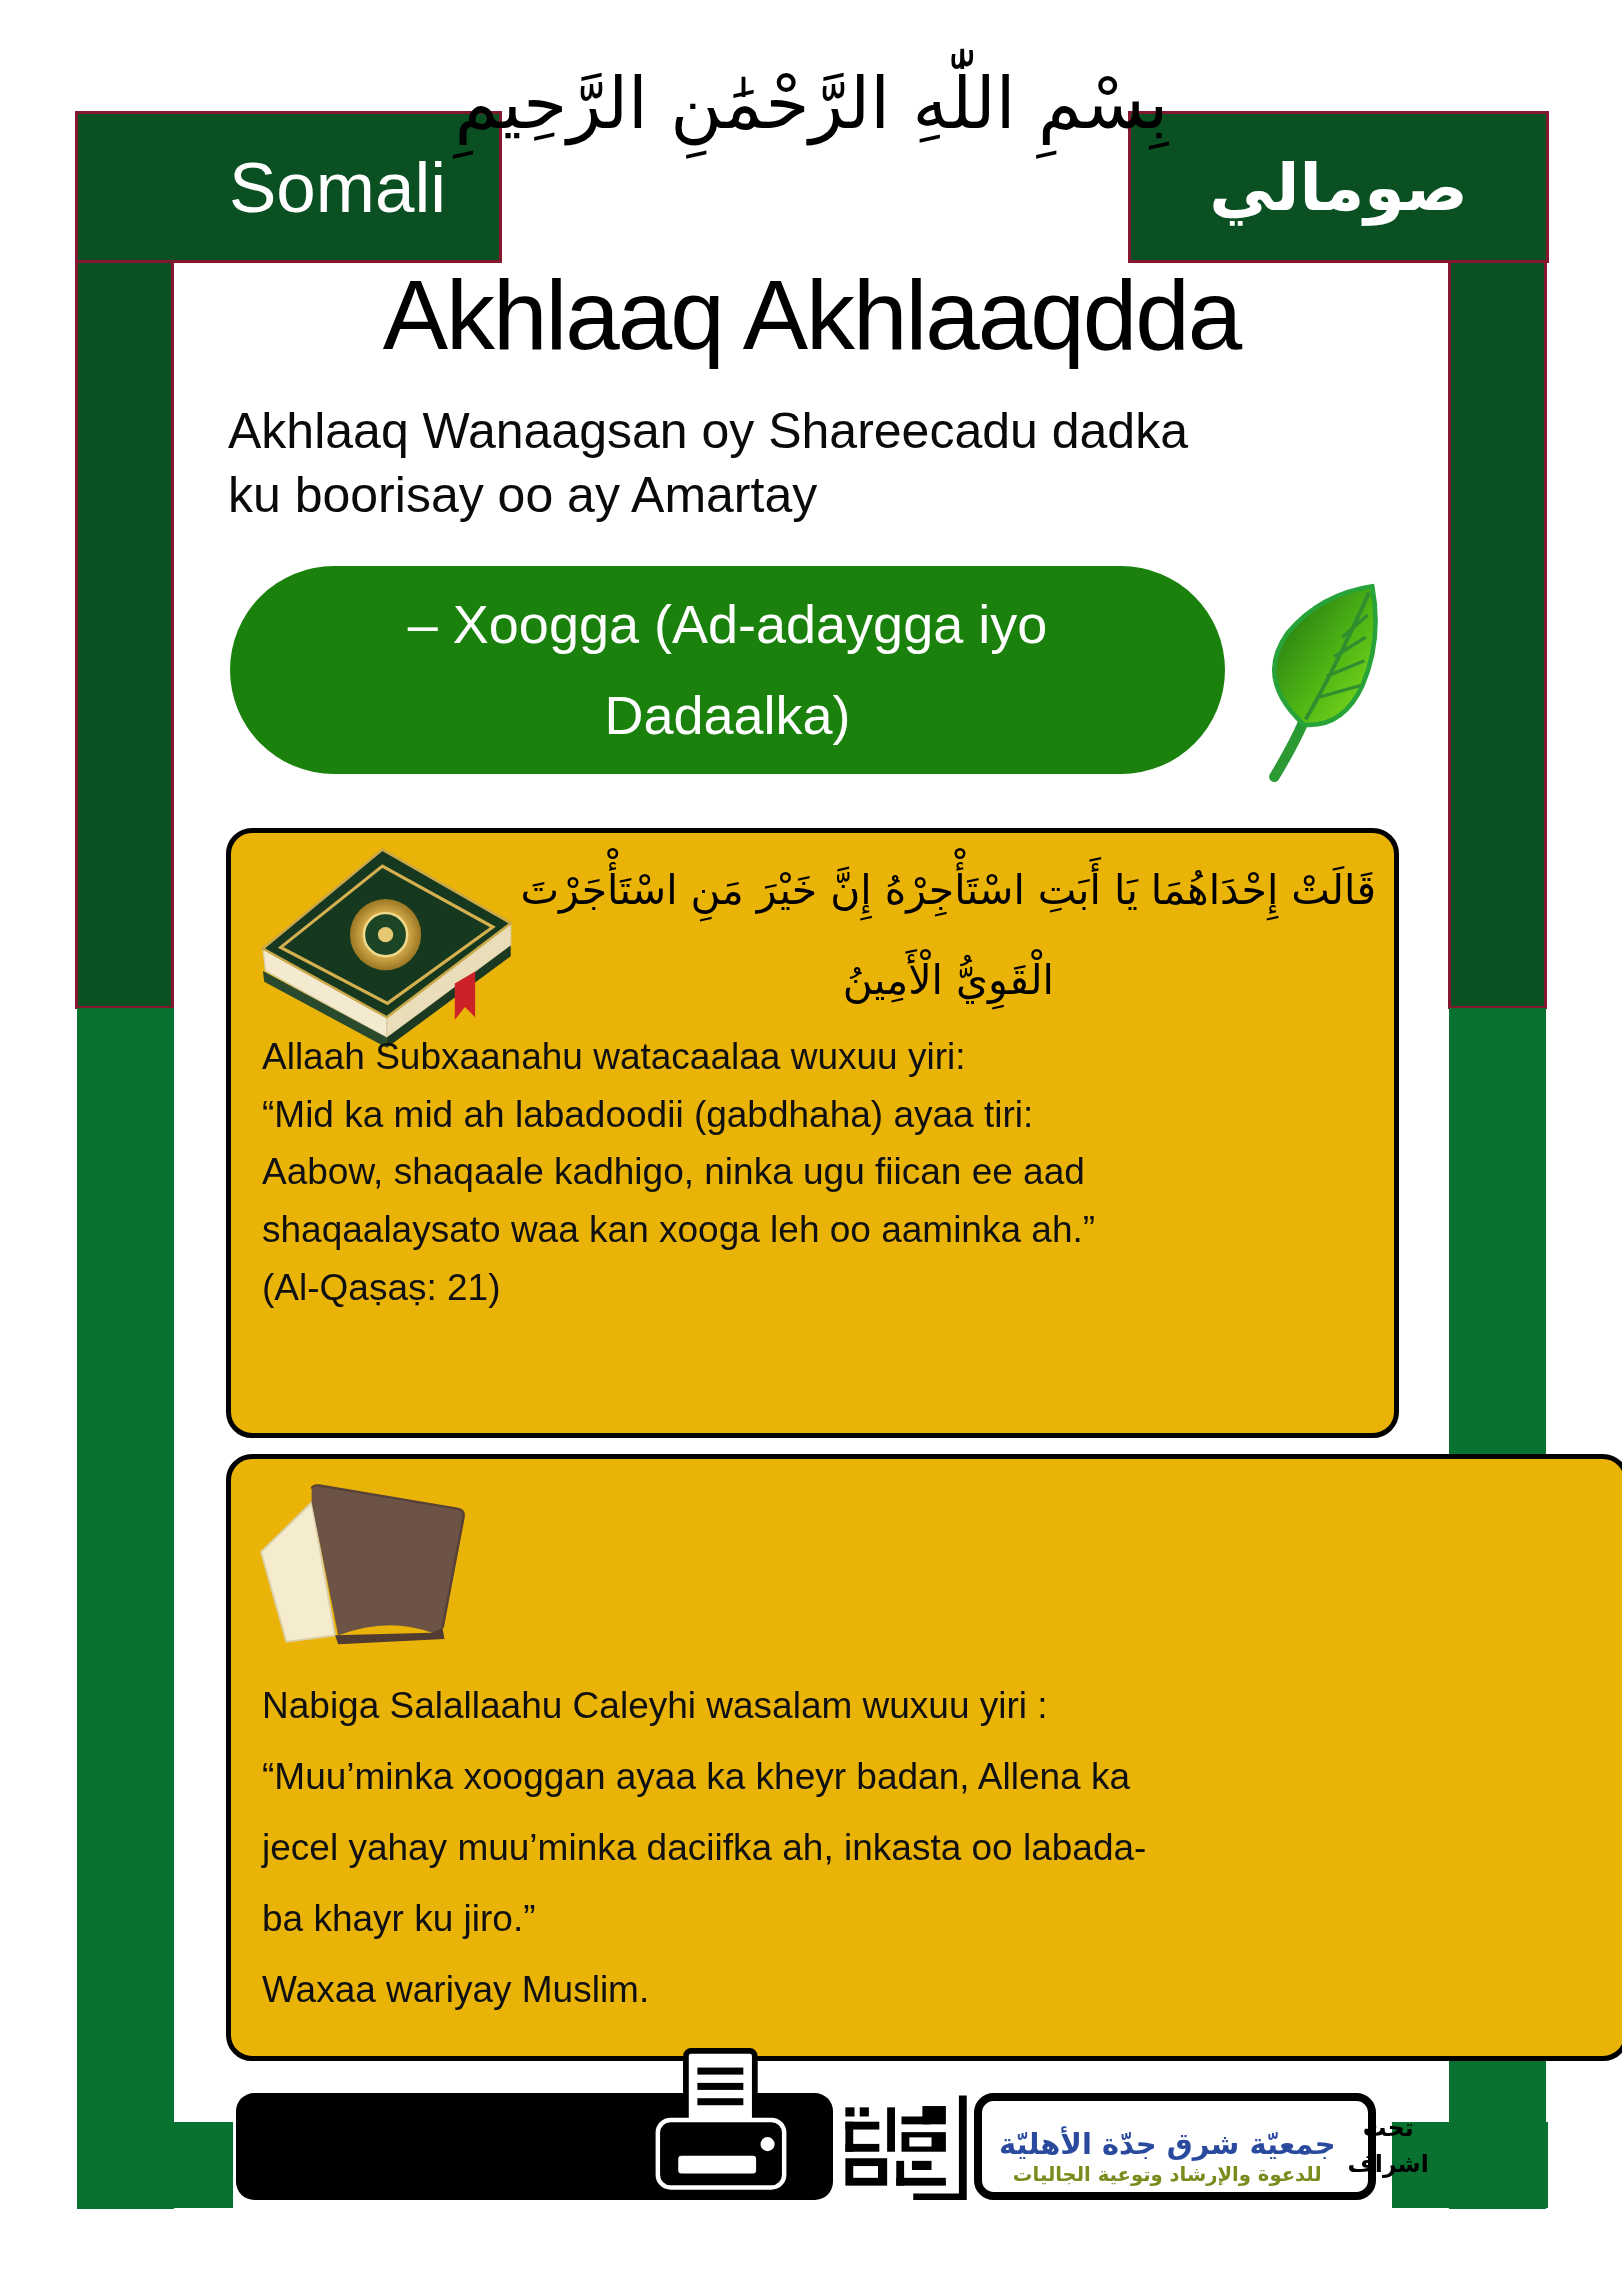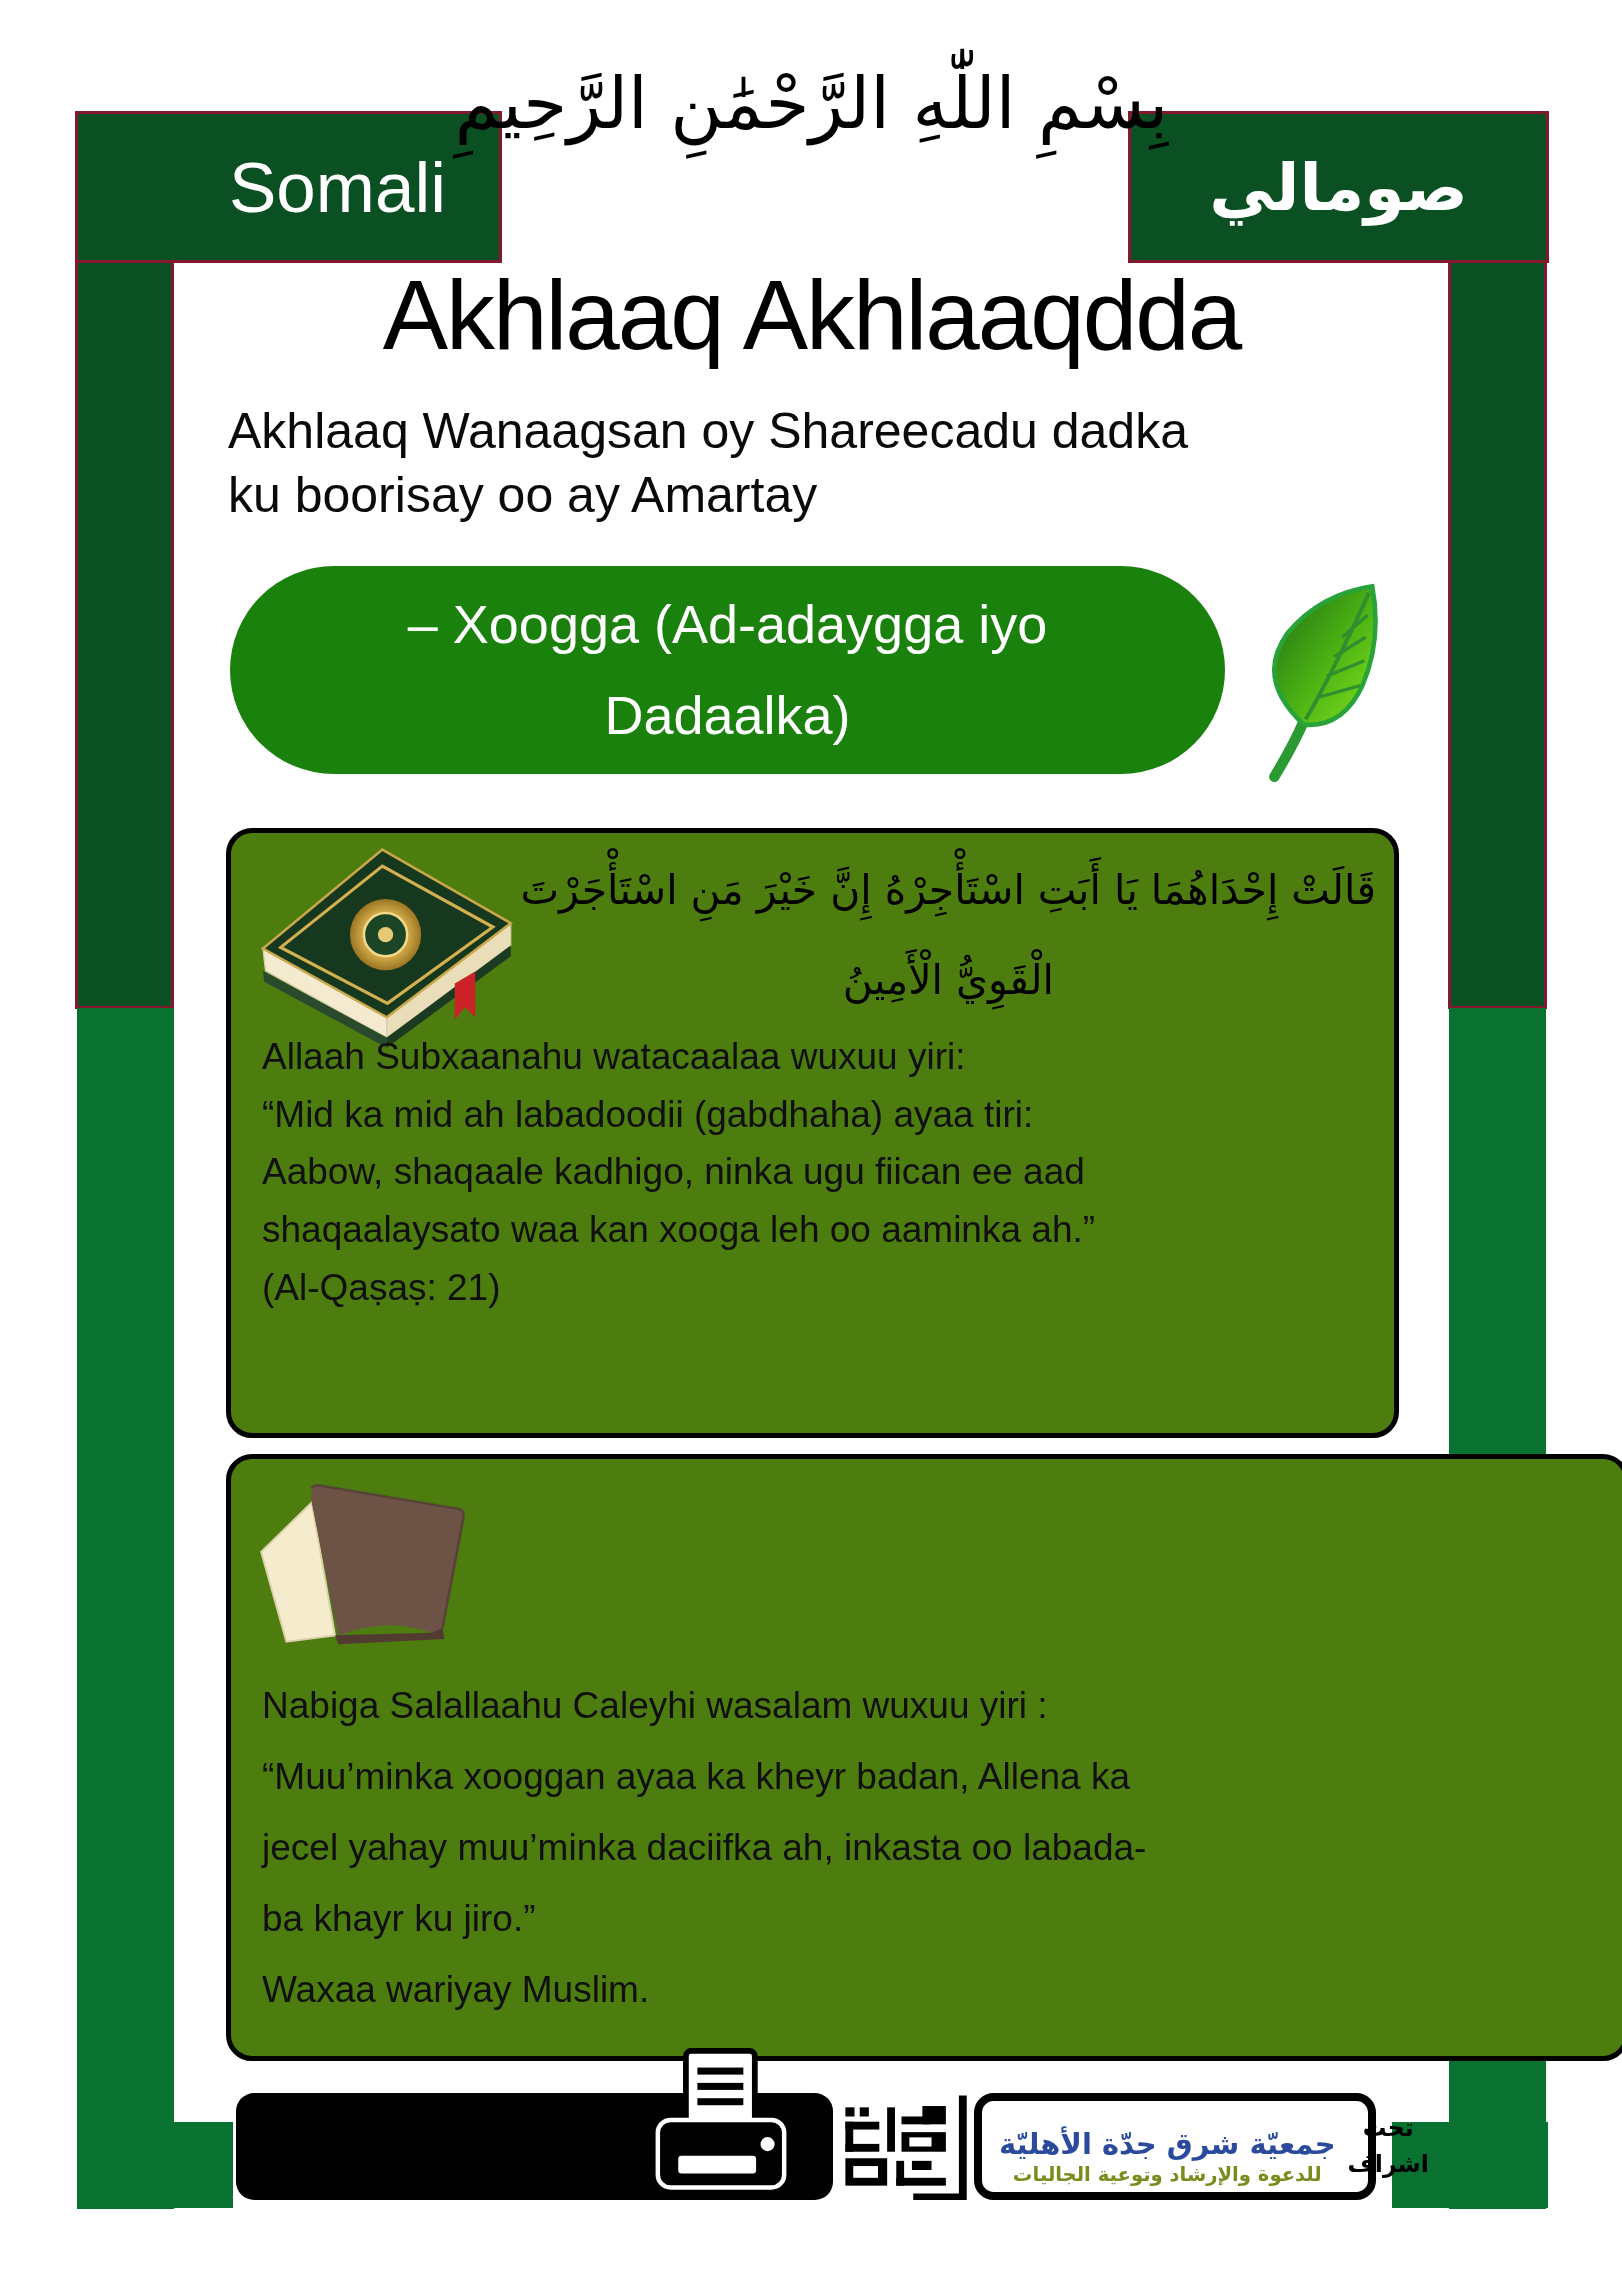--- a/index.html
+++ b/index.html
@@ -52,21 +52,21 @@
     font-size:50px;line-height:1.27;color:#0a0a0a;
   }
   .pill{
     left:230px;top:566px;width:995px;height:208px;
     background:var(--pill-green);border-radius:111px;
     display:flex;flex-direction:column;align-items:center;justify-content:center;
     color:#ffffff;font-size:54px;line-height:1.42;text-align:center;gap:14px;
   }
   
   .card{
-    background:#4d7c0f;border:5.9px solid #000;border-radius:26px;
+    background:#eab308;border:5.9px solid #000;border-radius:26px;
     box-sizing:border-box;
   }
   .card-quran{left:226px;top:828px;width:1173px;height:610px;}
   .card-hadith{left:226px;top:1454px;width:1403px;height:607px;}
   .verse{
     left:288px;right:16.4px;top:11.8px;
     direction:rtl;text-align:center;
     font-family:"DejaVu Sans",sans-serif;font-size:41px;line-height:2.2;color:#000;
   }
   .body-text{font-size:37px;color:#101010;}

